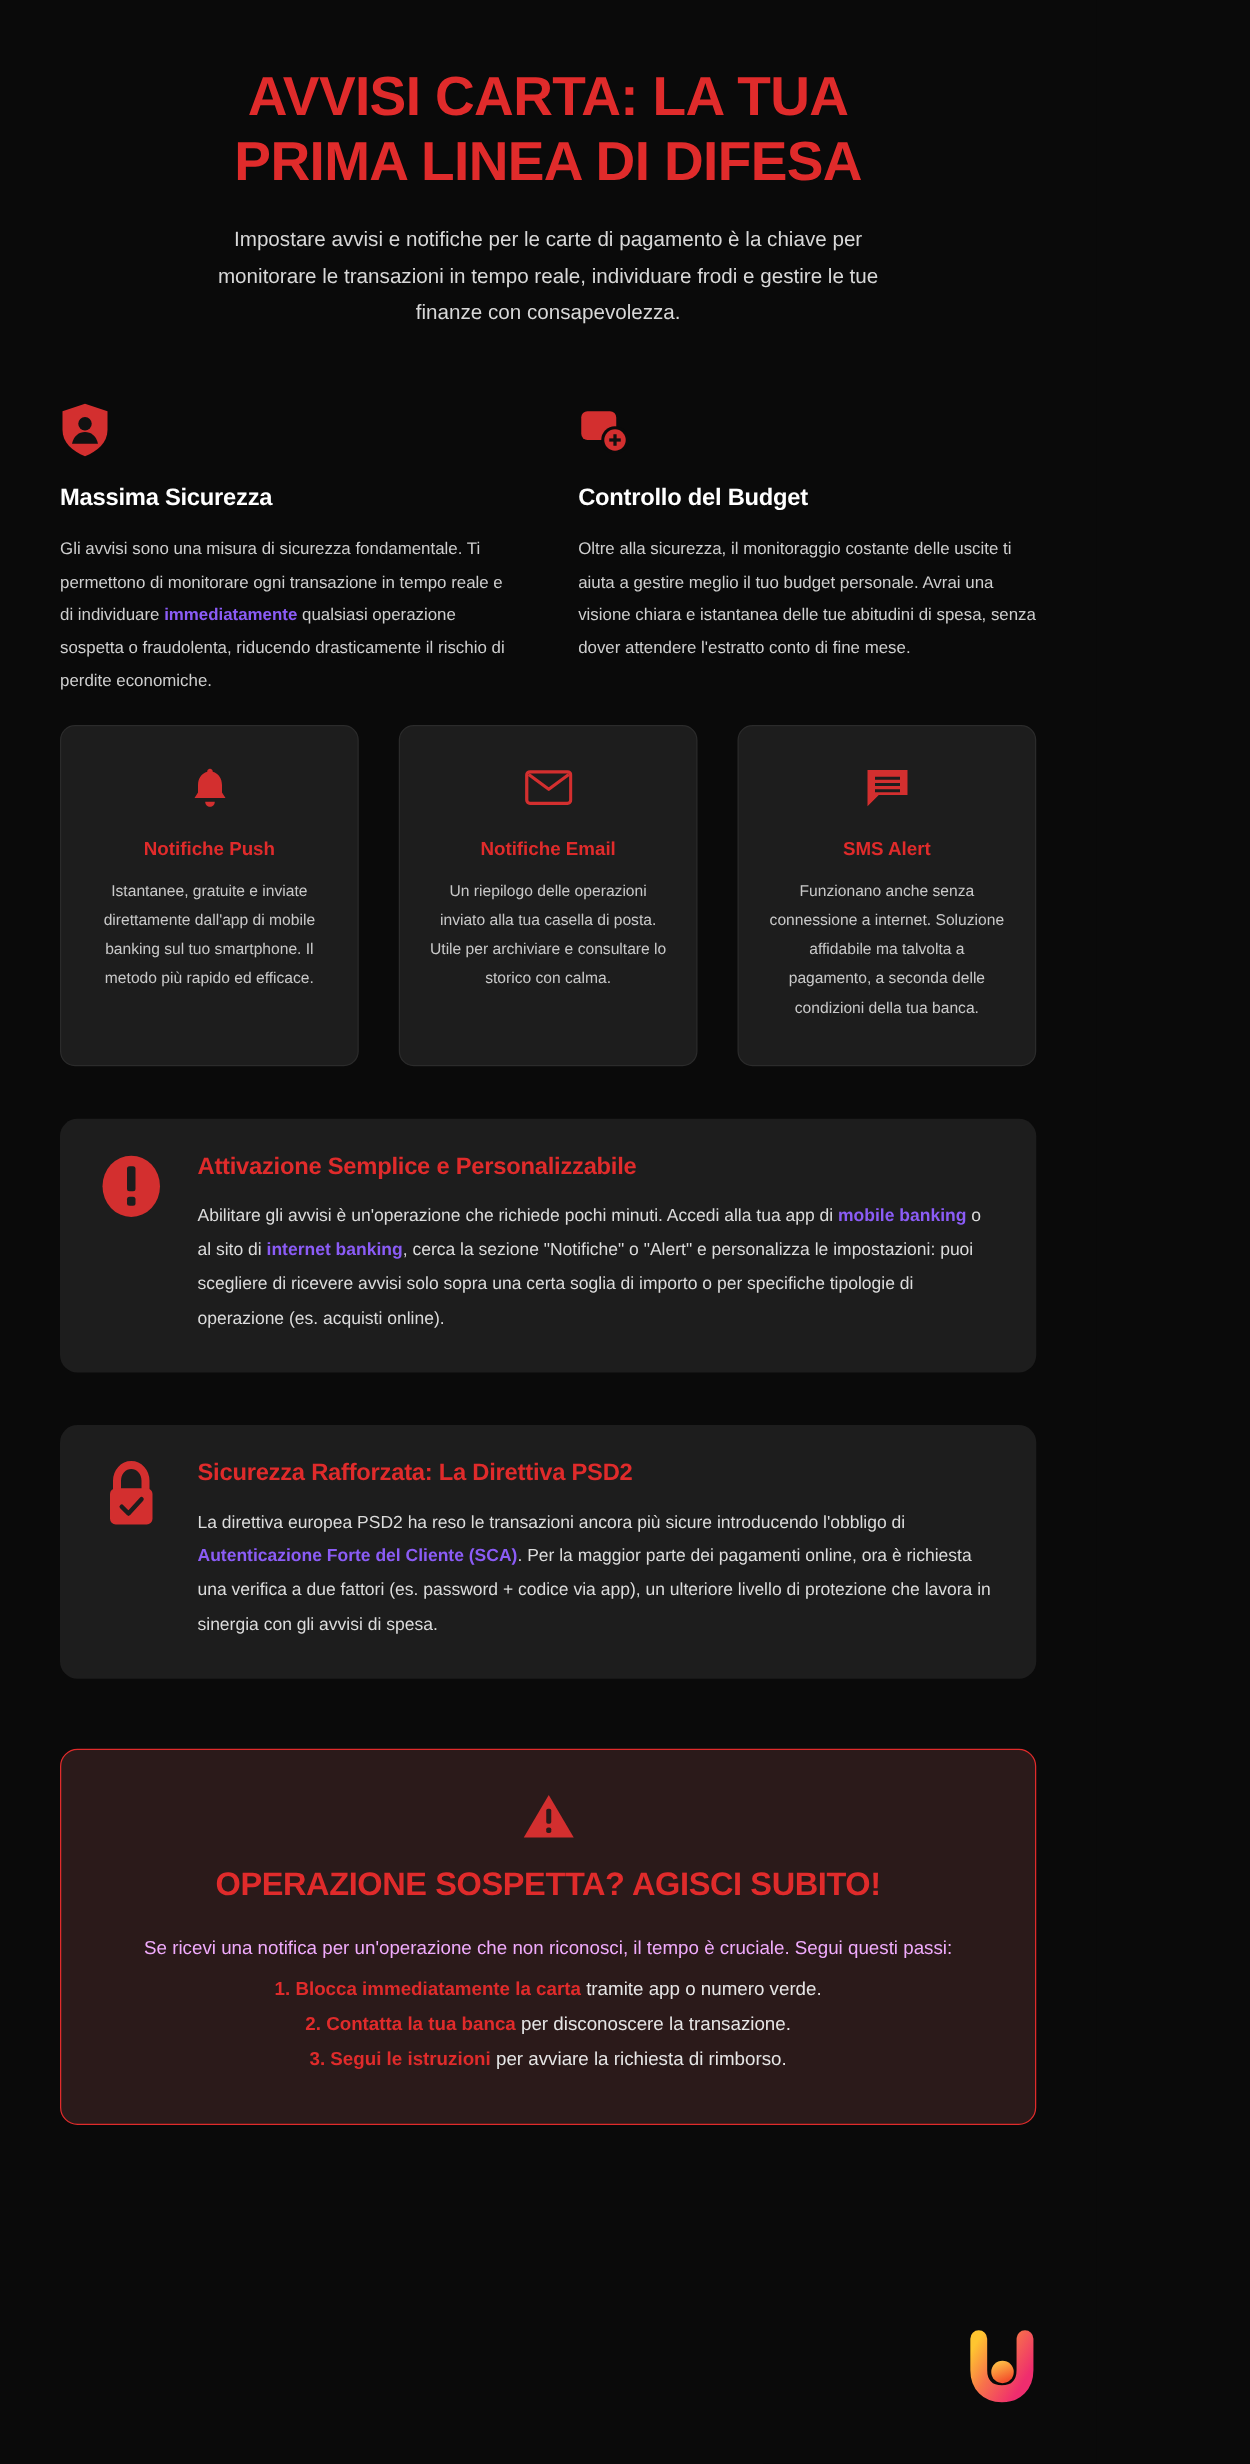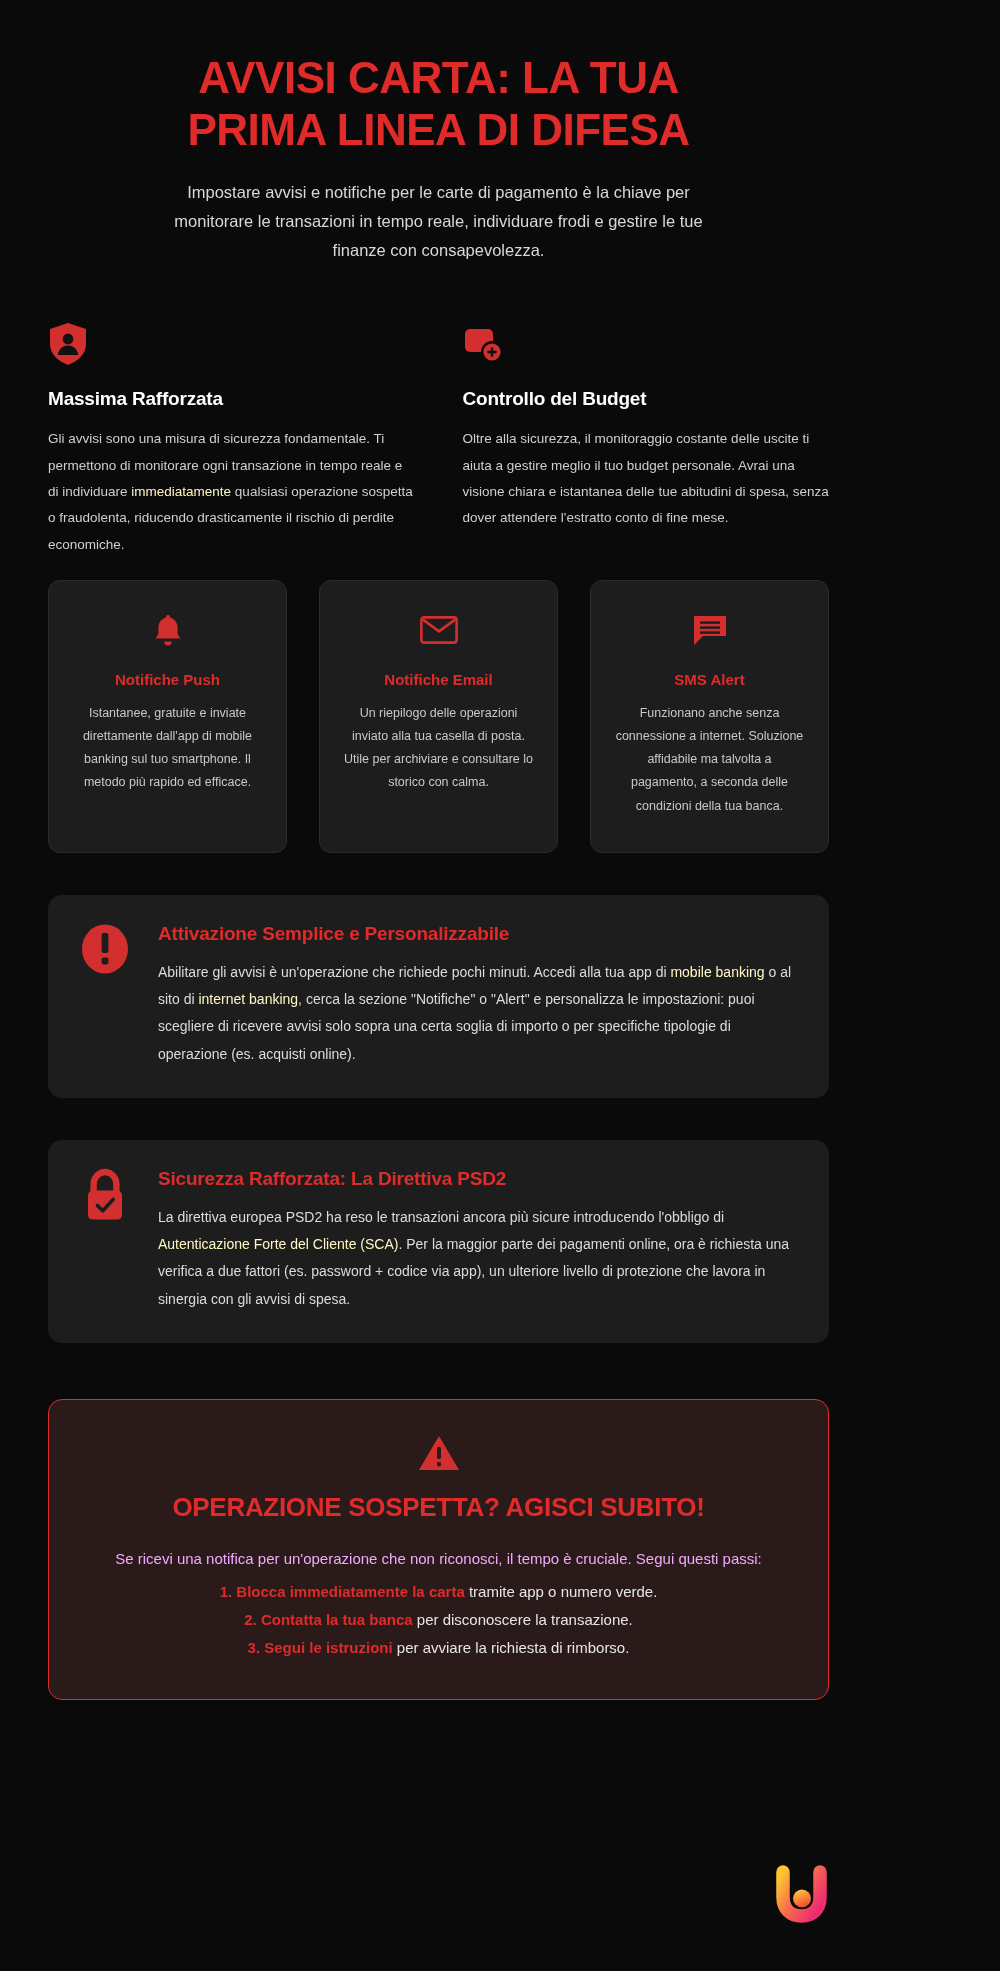--- a/index.html
+++ b/index.html
@@ -46,21 +46,21 @@
     font-size:19px;
     font-weight:bold;
     letter-spacing:-0.2px;
   }
   .feature-body {
     margin-top:16px;
     color:#cfcfcf;
     font-size:13.5px;
     line-height:1.95;
   }
-  .hl { color:#fef9c3; font-weight:normal; }
+  .hl { color:#8b5cf6; font-weight:bold; }
 
   
   .section-head {
     margin-top:56px;
     padding:0 48px;
     display:flex;
     align-items:center;
     gap:18px;
   }
   .section-head-title {
@@ -177,21 +177,21 @@
   <div class="features">
 
     <div class="feature">
       <div class="feature-icon">
         <svg width="40" height="44" viewBox="0 0 40 44">
           <path d="M20 1 L38 7 V22 C38 32 30 39 20 43 C10 39 2 32 2 22 V7 Z" fill="#d32f2f"></path>
           <circle cx="20" cy="17" r="5.4" fill="#111"></circle>
           <path d="M9.6 33 C11 26.6 15.2 23.6 20 23.6 C24.8 23.6 29 26.6 30.4 33 Z" fill="#111"></path>
         </svg>
       </div>
-      <div class="feature-title">Massima Rafforzata</div>
+      <div class="feature-title">Massima Sicurezza</div>
       <p class="feature-body"><span>Gli avvisi sono una misura di sicurezza fondamentale. Ti permettono di monitorare ogni transazione in tempo reale e di individuare </span><span class="hl">immediatamente</span><span> qualsiasi operazione sospetta o fraudolenta, riducendo drasticamente il rischio di perdite economiche.</span></p>
     </div>
 
     <div class="feature">
       <div class="feature-icon">
         <svg width="42" height="40" viewBox="0 0 42 40">
           <rect x="2" y="3" width="28" height="23" rx="5" fill="#d32f2f"></rect>
           <circle cx="29" cy="26" r="11" fill="#0a0a0a"></circle>
           <circle cx="29" cy="26" r="8.6" fill="#d32f2f"></circle>
           <rect x="27.7" y="21.4" width="2.6" height="9.2" fill="#111"></rect>

